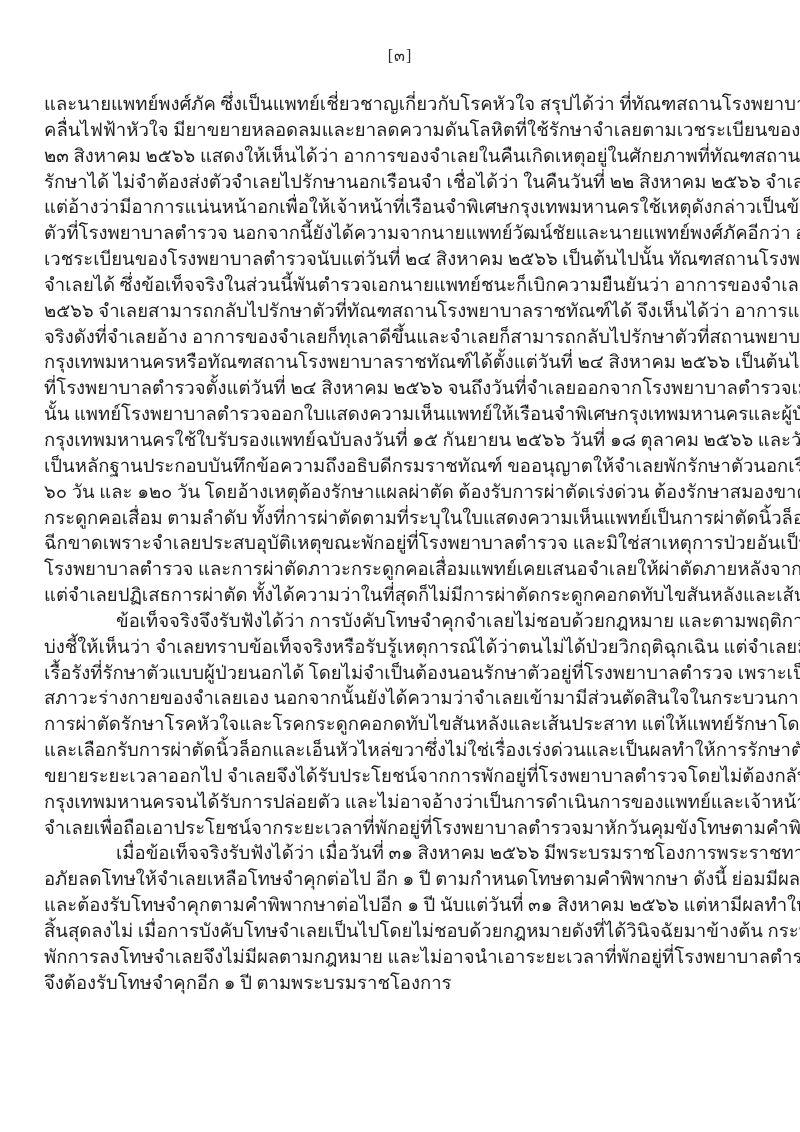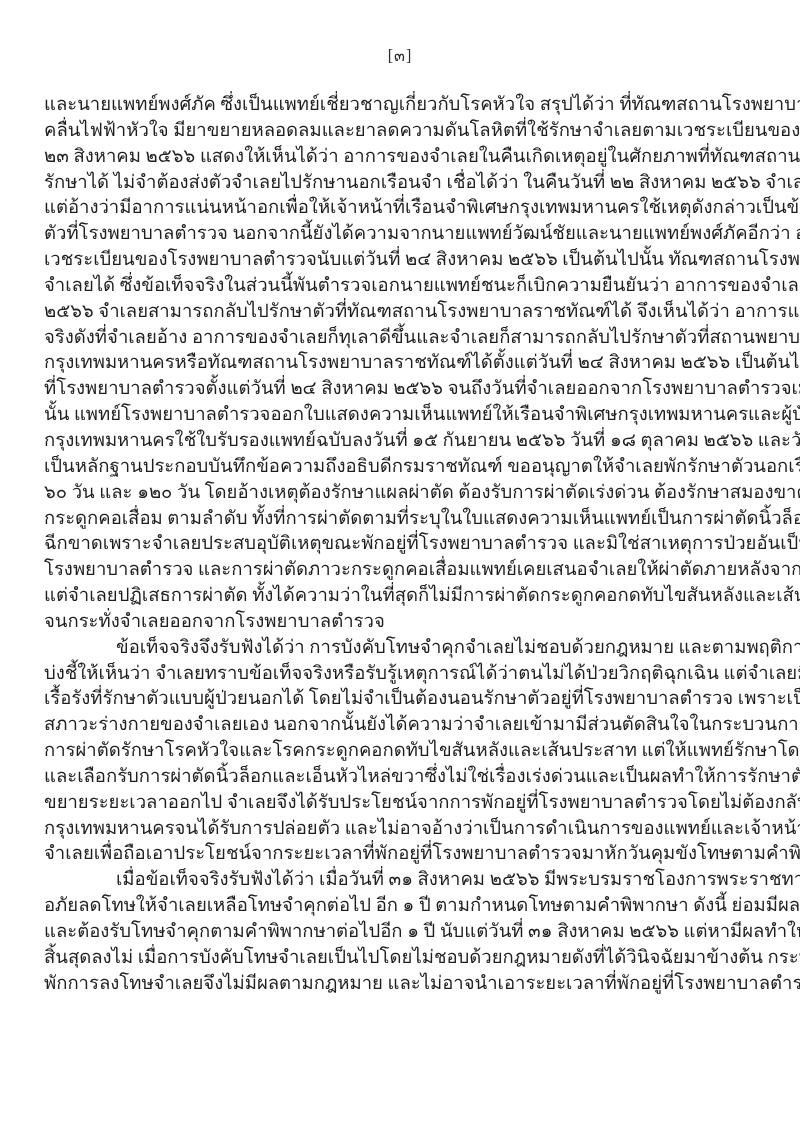--- a/index.html
+++ b/index.html
@@ -74,34 +74,34 @@
         <div class="line">กรุงเทพมหานครหรือทัณฑสถานโรงพยาบาลราชทัณฑ์ได้ตั้งแต่วันที่ ๒๔ สิงหาคม ๒๕๖๖ เป็นต้นไป สำหรับการรักษาจำเลย</div>
         <div class="line">ที่โรงพยาบาลตำรวจตั้งแต่วันที่ ๒๔ สิงหาคม ๒๕๖๖ จนถึงวันที่จำเลยออกจากโรงพยาบาลตำรวจเมื่อวันที่ ๑๘ กุมภาพันธ์ ๒๕๖๗</div>
         <div class="line">นั้น แพทย์โรงพยาบาลตำรวจออกใบแสดงความเห็นแพทย์ให้เรือนจำพิเศษกรุงเทพมหานครและผู้บัญชาการเรือนจำพิเศษ</div>
         <div class="line">กรุงเทพมหานครใช้ใบรับรองแพทย์ฉบับลงวันที่ ๑๕ กันยายน ๒๕๖๖ วันที่ ๑๘ ตุลาคม ๒๕๖๖ และวันที่ ๒๑ ธันวาคม ๒๕๖๖</div>
         <div class="line">เป็นหลักฐานประกอบบันทึกข้อความถึงอธิบดีกรมราชทัณฑ์ ขออนุญาตให้จำเลยพักรักษาตัวนอกเรือนจำต่อไปเกินกว่า ๓๐ วัน</div>
         <div class="line">๖๐ วัน และ ๑๒๐ วัน โดยอ้างเหตุต้องรักษาแผลผ่าตัด ต้องรับการผ่าตัดเร่งด่วน ต้องรักษาสมองขาดเลือดและผ่าตัดภาวะ</div>
         <div class="line">กระดูกคอเสื่อม ตามลำดับ ทั้งที่การผ่าตัดตามที่ระบุในใบแสดงความเห็นแพทย์เป็นการผ่าตัดนิ้วล็อก ผ่าตัดเอ็นหัวไหล่ขวาซึ่ง</div>
         <div class="line">ฉีกขาดเพราะจำเลยประสบอุบัติเหตุขณะพักอยู่ที่โรงพยาบาลตำรวจ และมิใช่สาเหตุการป่วยอันเป็นเหตุที่อ้างใช้ส่งตัวจำเลยมาที่</div>
         <div class="line">โรงพยาบาลตำรวจ และการผ่าตัดภาวะกระดูกคอเสื่อมแพทย์เคยเสนอจำเลยให้ผ่าตัดภายหลังจากจำเลยอยู่โรงพยาบาลตำรวจ</div>
         <div class="line">แต่จำเลยปฏิเสธการผ่าตัด ทั้งได้ความว่าในที่สุดก็ไม่มีการผ่าตัดกระดูกคอกดทับไขสันหลังและเส้นประสาทของจำเลยแต่อย่างใด</div>
-        <div class="line last">จนกระทั่งจำเลยออกจากโรงพยาบาลตำรวจ</div>
       </div>
       <div class="para">
         <div class="line indent">ข้อเท็จจริงจึงรับฟังได้ว่า การบังคับโทษจำคุกจำเลยไม่ชอบด้วยกฎหมาย และตามพฤติการณ์ดังกล่าวมาข้างต้น</div>
         <div class="line">บ่งชี้ให้เห็นว่า จำเลยทราบข้อเท็จจริงหรือรับรู้เหตุการณ์ได้ว่าตนไม่ได้ป่วยวิกฤติฉุกเฉิน แต่จำเลยมีเพียงโรคประจำตัวซึ่งเป็นโรค</div>
         <div class="line">เรื้อรังที่รักษาตัวแบบผู้ป่วยนอกได้ โดยไม่จำเป็นต้องนอนรักษาตัวอยู่ที่โรงพยาบาลตำรวจ เพราะเป็นข้อมูลเกี่ยวกับสุขภาพและ</div>
         <div class="line">สภาวะร่างกายของจำเลยเอง นอกจากนั้นยังได้ความว่าจำเลยเข้ามามีส่วนตัดสินใจในกระบวนการรักษาของแพทย์ โดยปฏิเสธ</div>
         <div class="line">การผ่าตัดรักษาโรคหัวใจและโรคกระดูกคอกดทับไขสันหลังและเส้นประสาท แต่ให้แพทย์รักษาโดยการรับประทานยาตามอาการ</div>
         <div class="line">และเลือกรับการผ่าตัดนิ้วล็อกและเอ็นหัวไหล่ขวาซึ่งไม่ใช่เรื่องเร่งด่วนและเป็นผลทำให้การรักษาตัวจำเลยในโรงพยาบาลตำรวจ</div>
         <div class="line">ขยายระยะเวลาออกไป จำเลยจึงได้รับประโยชน์จากการพักอยู่ที่โรงพยาบาลตำรวจโดยไม่ต้องกลับไปถูกคุมขังที่เรือนจำพิเศษ</div>
         <div class="line">กรุงเทพมหานครจนได้รับการปล่อยตัว และไม่อาจอ้างว่าเป็นการดำเนินการของแพทย์และเจ้าหน้าที่มิได้เกิดจากการกระทำของ</div>
         <div class="line last">จำเลยเพื่อถือเอาประโยชน์จากระยะเวลาที่พักอยู่ที่โรงพยาบาลตำรวจมาหักวันคุมขังโทษตามคำพิพากษา</div>
       </div>
       <div class="para">
         <div class="line indent">เมื่อข้อเท็จจริงรับฟังได้ว่า เมื่อวันที่ ๓๑ สิงหาคม ๒๕๖๖ มีพระบรมราชโองการพระราชทานพระมหากรุณา</div>
         <div class="line">อภัยลดโทษให้จำเลยเหลือโทษจำคุกต่อไป อีก ๑ ปี ตามกำหนดโทษตามคำพิพากษา ดังนี้ ย่อมมีผลทำให้จำเลยได้รับการลดโทษ</div>
         <div class="line">และต้องรับโทษจำคุกตามคำพิพากษาต่อไปอีก ๑ ปี นับแต่วันที่ ๓๑ สิงหาคม ๒๕๖๖ แต่หามีผลทำให้การบังคับโทษจำคุกจำเลย</div>
         <div class="line">สิ้นสุดลงไม่ เมื่อการบังคับโทษจำเลยเป็นไปโดยไม่ชอบด้วยกฎหมายดังที่ได้วินิจฉัยมาข้างต้น กระบวนการบังคับโทษรวมทั้งการ</div>
         <div class="line">พักการลงโทษจำเลยจึงไม่มีผลตามกฎหมาย และไม่อาจนำเอาระยะเวลาที่พักอยู่ที่โรงพยาบาลตำรวจมาหักเป็นวันคุมขังได้ จำเลย</div>
+        <div class="line last">จึงต้องรับโทษจำคุกอีก ๑ ปี ตามพระบรมราชโองการ</div>
       </div>
     </div>
 </div>
 
 </body></html>

